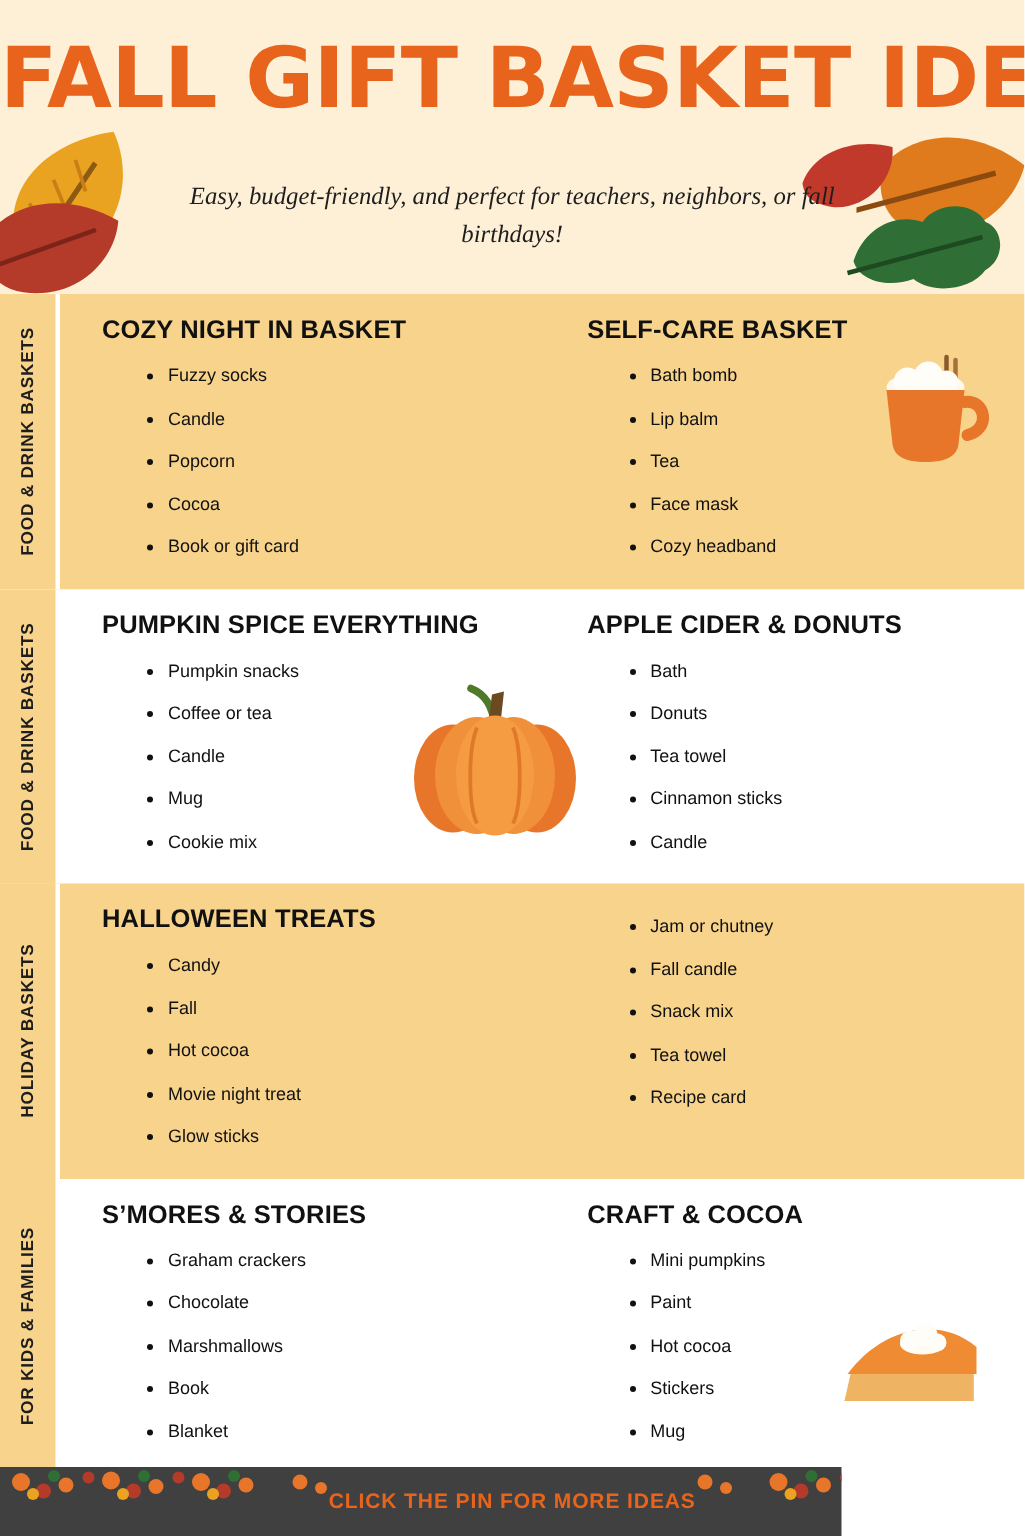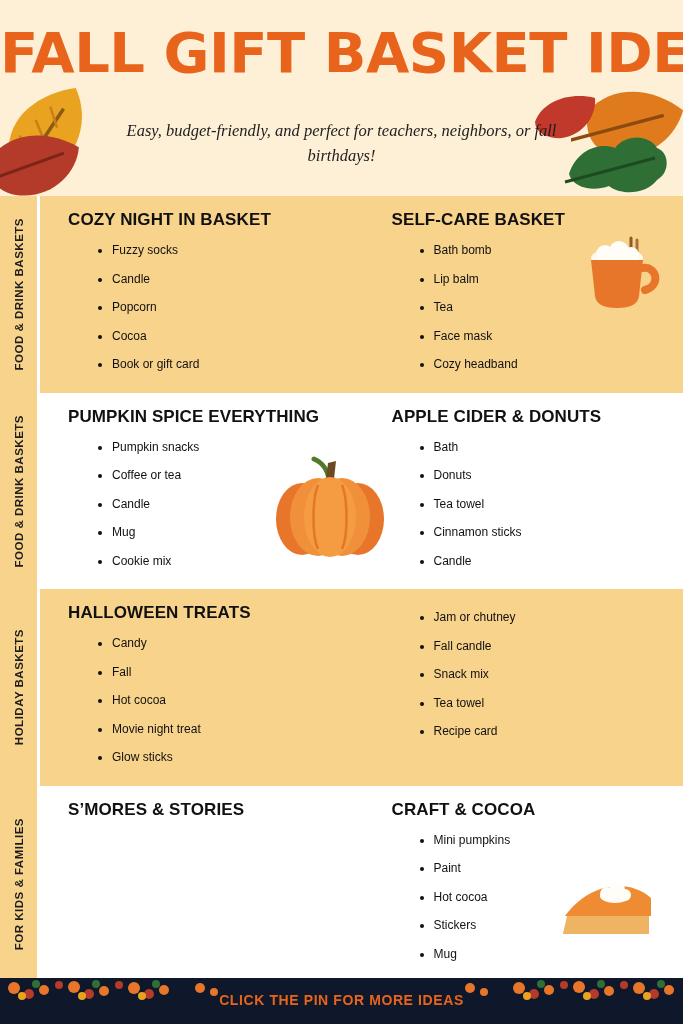--- a/index.html
+++ b/index.html
@@ -134,23 +134,23 @@
   .art {
     position: absolute;
     pointer-events: none;
   }
 
   
   .footer {
     position: absolute;
     left: 0;
     bottom: 0;
-    width: 683px;
+    width: 561px;
     height: 46px;
-    background: #0f172a;
+    background: #404040;
     overflow: hidden;
   }
   .footer-text {
     position: absolute;
     top: 14px;
     left: 0;
     width: 683px;
     text-align: center;
     font-size: 14px;
     font-weight: bold;
@@ -306,20 +306,27 @@
     </div>
   </div>
 
   <div class="section white">
     <div class="side-label">
       <span>FOR KIDS &amp; FAMILIES</span>
     </div>
     <div class="cols">
       <div class="col left">
         <h3>S’MORES &amp; STORIES</h3>
+        <ul>
+          <li>Graham crackers</li>
+          <li>Chocolate</li>
+          <li>Marshmallows</li>
+          <li>Book</li>
+          <li>Blanket</li>
+        </ul>
       </div>
       <div class="col right">
         <h3>CRAFT &amp; COCOA</h3>
         <ul>
           <li>Mini pumpkins</li>
           <li>Paint</li>
           <li>Hot cocoa</li>
           <li>Stickers</li>
           <li>Mug</li>
         </ul>

